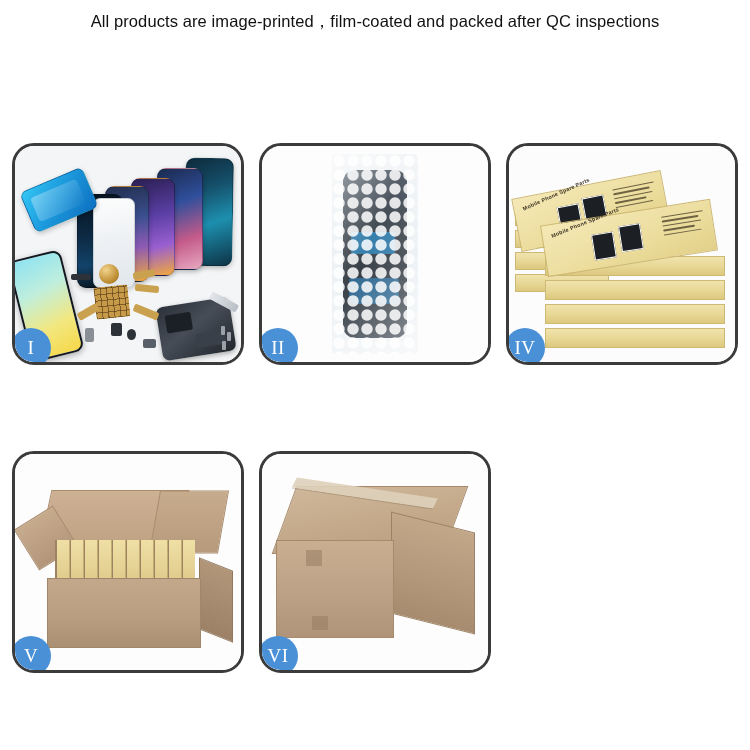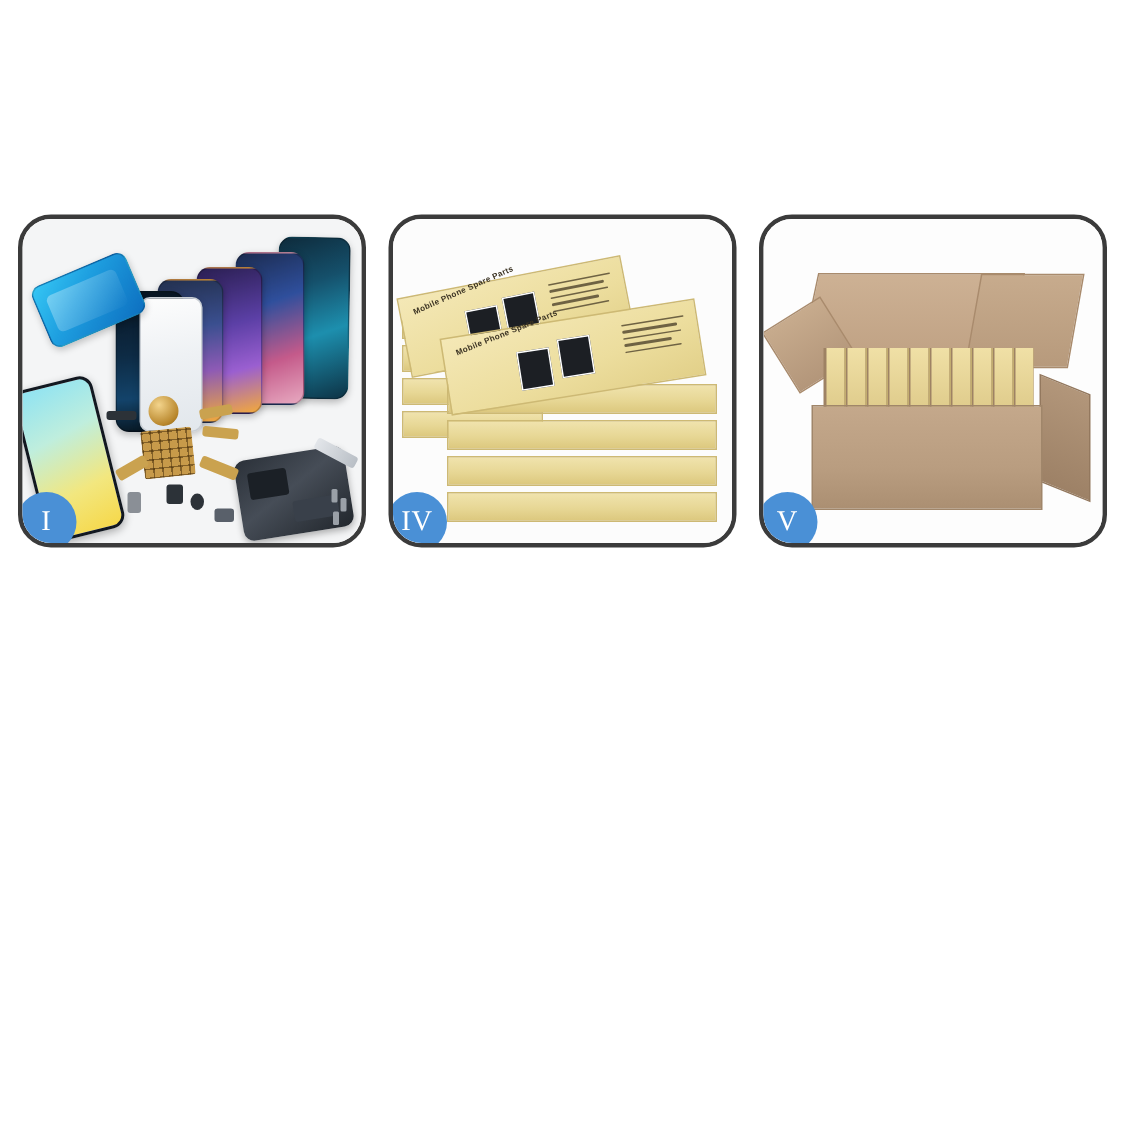--- a/index.html
+++ b/index.html
@@ -365,20 +365,21 @@
   .c6-tab {
     position:absolute; background: rgba(150,124,96,.55);
   }
   .c6-tab1 { left: 44px; top: 96px; width: 16px; height: 16px; }
   .c6-tab2 { left: 50px; top: 162px; width: 16px; height: 14px; }
 </style>
 </head>
 <body>
 
 <div class="header">
+  <p class="page-subtitle">All products are image-printed，film-coated and packed after QC inspections</p>
 </div>
 
 <div class="grid">
 
   <div class="panel">
     <div class="panel-stage p1">
       <div class="scr scr-e"></div>
       <div class="scr scr-d"></div>
       <div class="scr scr-c"></div>
       <div class="scr scr-b"></div>
@@ -401,20 +402,30 @@
       <div class="screws">
           <i></i>
           <i></i>
           <i></i>
         </div>
       <div class="tweezer"></div>
     </div>
     <div class="badge">I</div>
   </div>
 
+  <div class="panel">
+    <div class="panel-stage p2">
+      <div class="bw-wrap">
+        <div class="bw-item"></div>
+        <div class="bw-bubbles"></div>
+        <div class="bw-sheen"></div>
+      </div>
+    </div>
+    <div class="badge">II</div>
+  </div>
 
 
   <div class="panel">
     <div class="panel-stage p4">
       <div class="stack">
 
         <div class="sbox" style="left:6px;  top:62px;  width:92px; height:16px;"></div>
         <div class="sbox" style="left:6px;  top:84px;  width:92px; height:16px;"></div>
         <div class="sbox" style="left:6px;  top:106px; width:92px; height:16px;"></div>
         <div class="sbox" style="left:6px;  top:128px; width:92px; height:16px;"></div>
@@ -471,14 +482,25 @@
           <i style="left:100px;"></i>
           <i style="left:114px;"></i>
         <i style="left:128px;"></i>
       </div>
       <div class="c5-rightside"></div>
       <div class="c5-front"></div>
     </div>
     <div class="badge">V</div>
   </div>
 
+  <div class="panel">
+    <div class="panel-stage p6">
+      <div class="c6-top"></div>
+      <div class="c6-tape"></div>
+      <div class="c6-side"></div>
+      <div class="c6-front"></div>
+      <div class="c6-tab c6-tab1"></div>
+      <div class="c6-tab c6-tab2"></div>
+    </div>
+    <div class="badge">VI</div>
+  </div>
 
 </div>
 
 </body></html>

